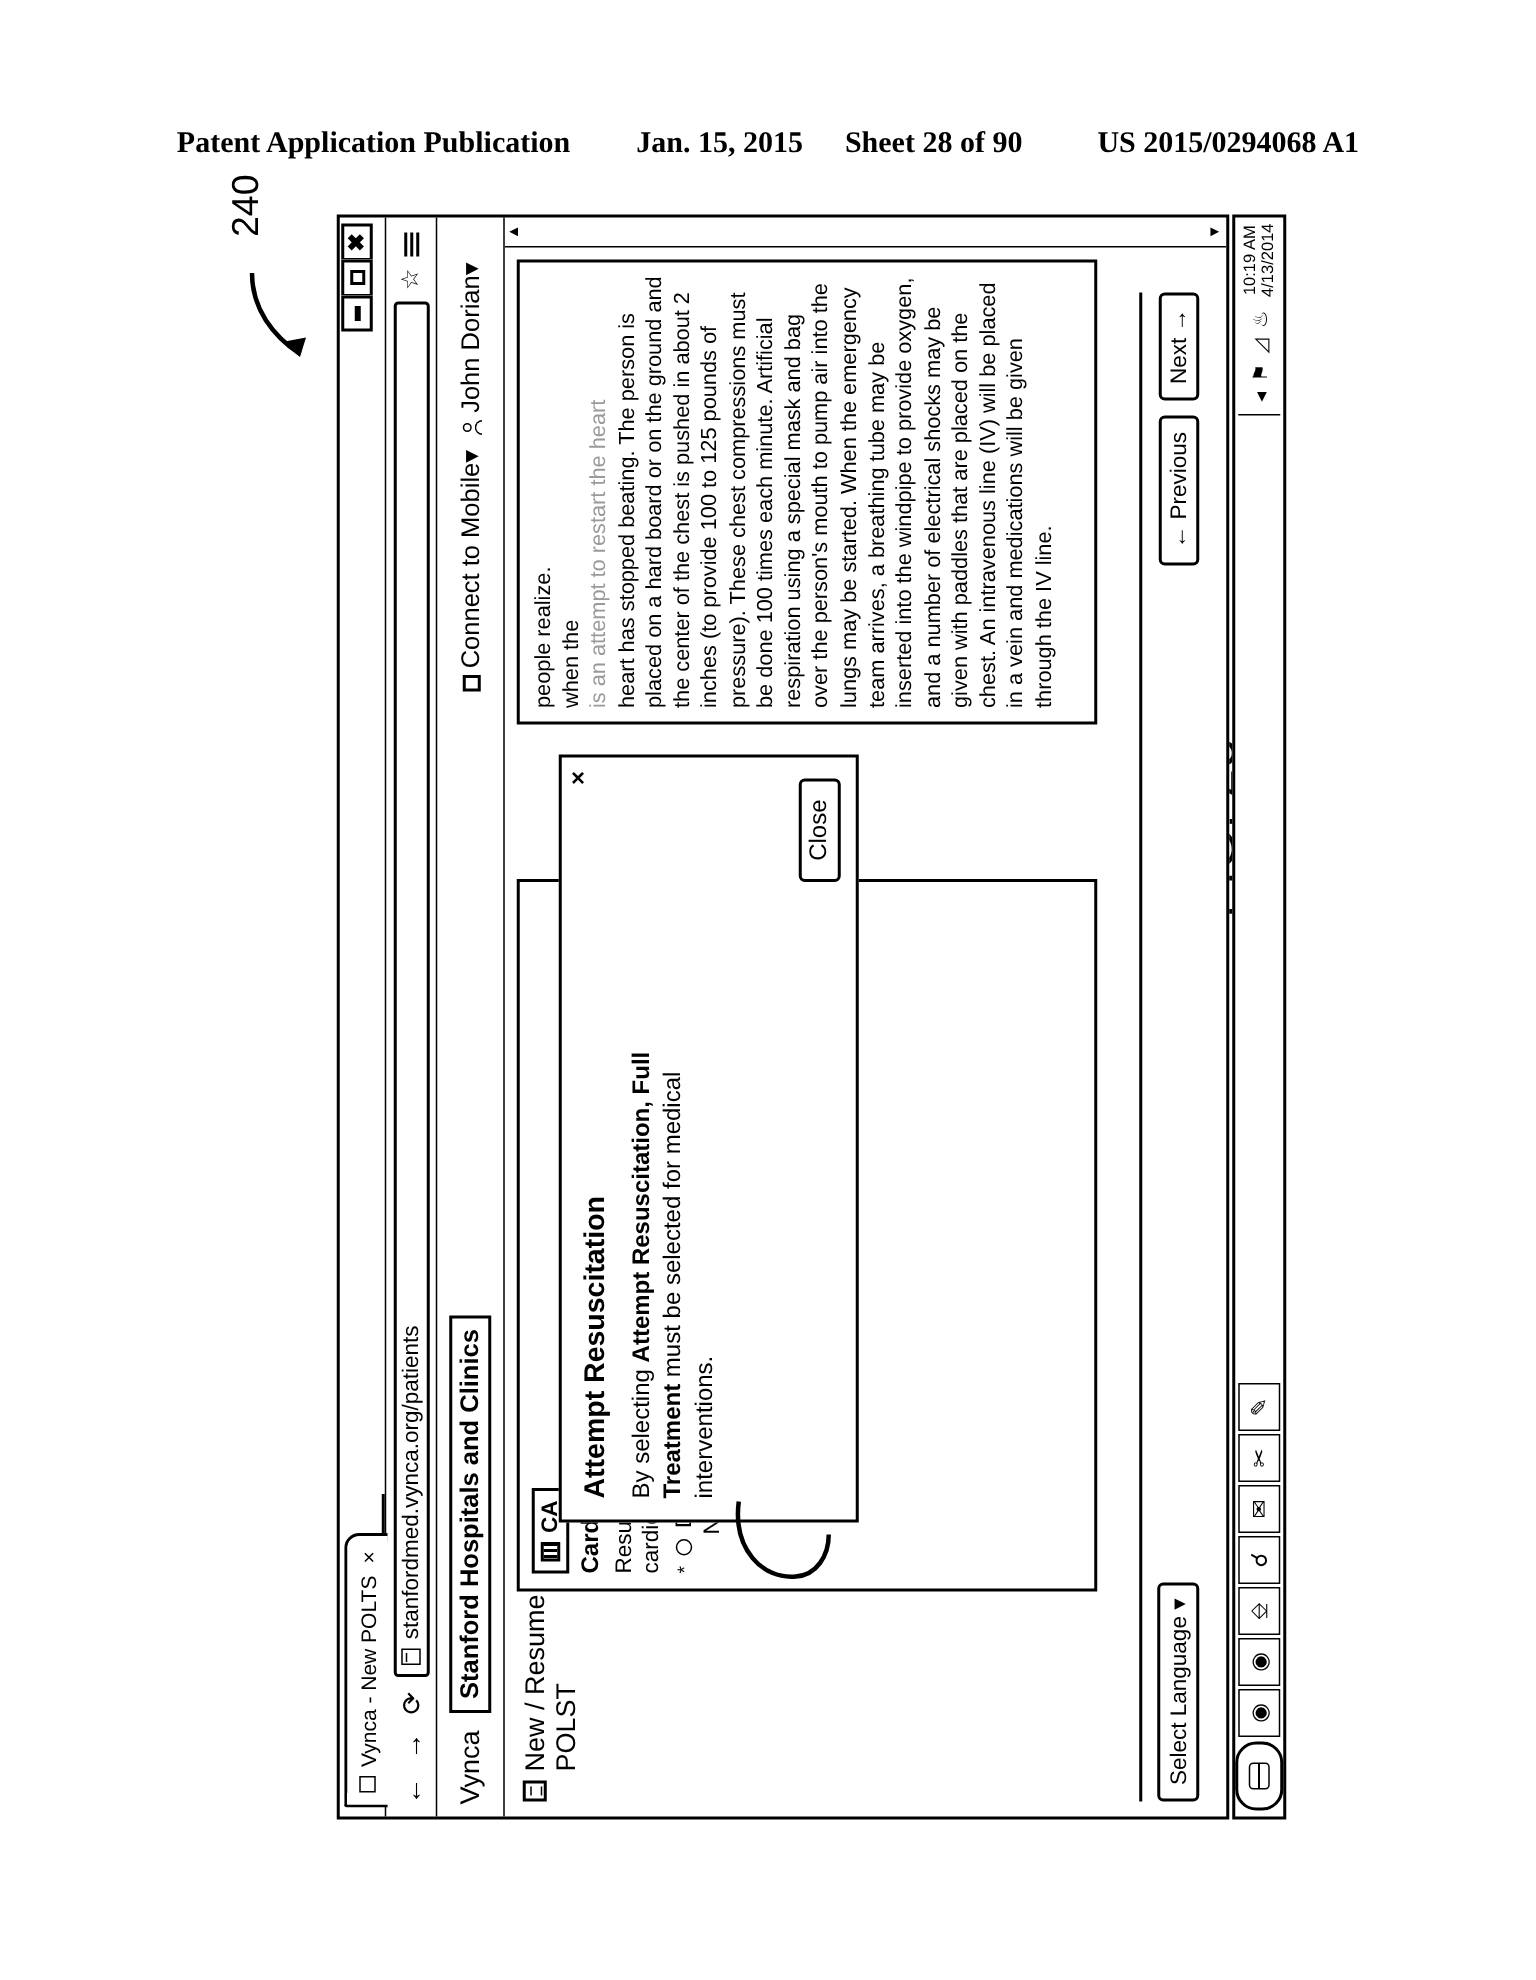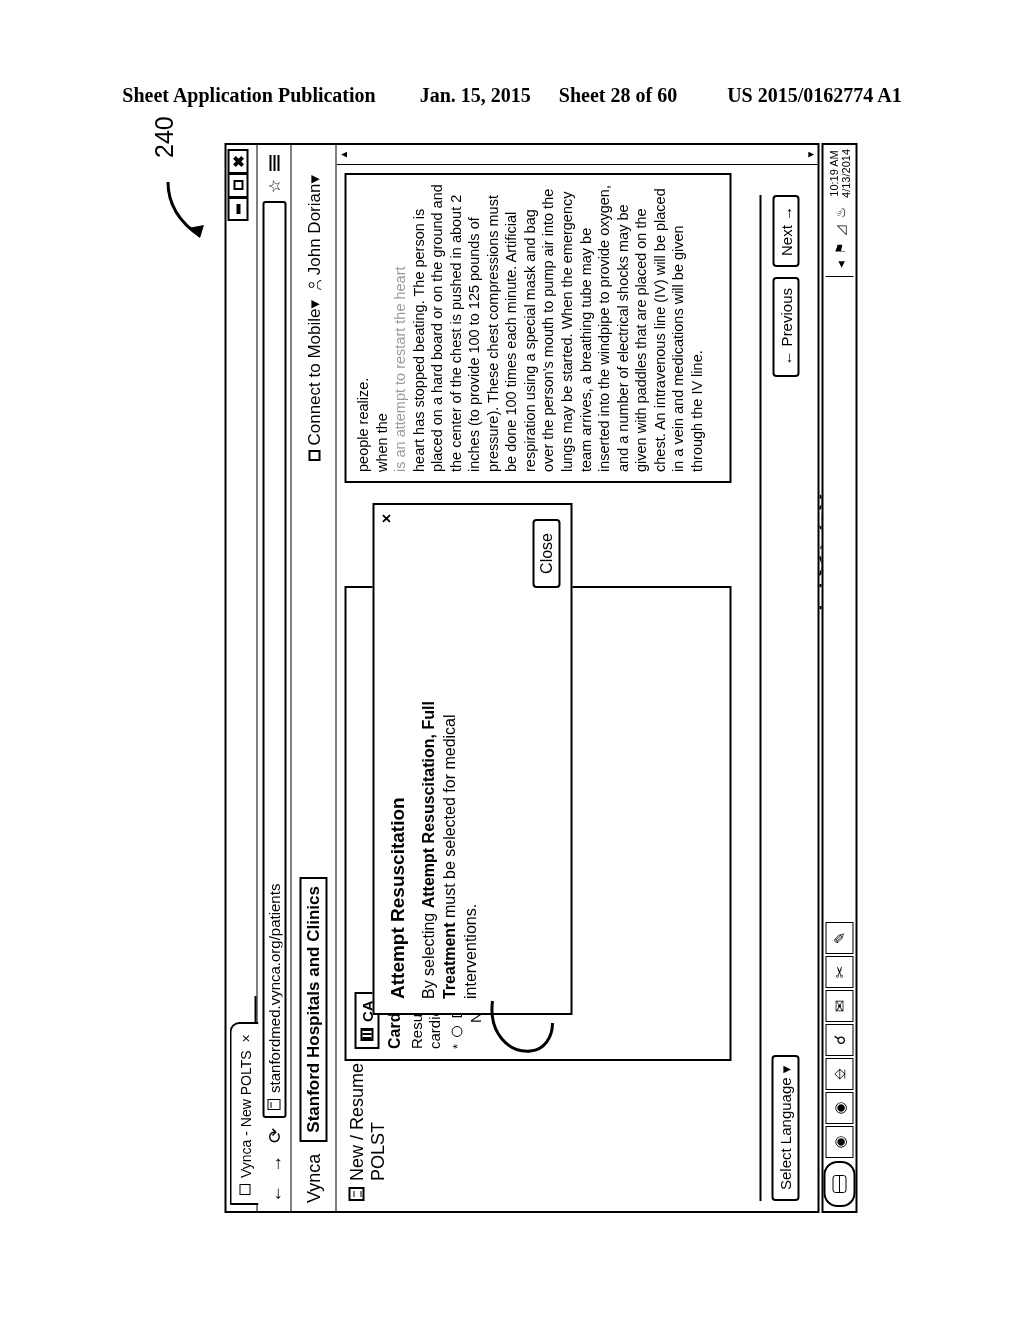--- a/index.html
+++ b/index.html
@@ -517,27 +517,27 @@
     left: 160px;
     top: 178px;
     width: 60px;
     height: 70px;
   }
 </style>
 </head>
 <body>
 
 <div class="patent-header">
-  <span>Sheet Application Publication</span>
+  <span>Patent Application Publication</span>
   <span class="ph-gap1"></span>
   <span>Jan. 15, 2015</span>
   <span class="ph-gap2"></span>
-  <span>Sheet 28 of 60</span>
+  <span>Sheet 28 of 90</span>
   <span class="ph-gap3"></span>
-  <span>US 2015/0162774 A1</span>
+  <span>US 2015/0294068 A1</span>
 </div>
 
 <div class="ref-240">240</div>
 <svg class="ref-arrow" viewBox="0 0 60 70">
   <path d="M8,4 C8,28 22,46 40,58" stroke="#000" stroke-width="3" fill="none"></path>
   <polygon points="40,60 28,50 44,47" fill="#000"></polygon>
 </svg>
 <div class="fig-label">FIG. 23</div>
 
 <div id="rot-stage">

